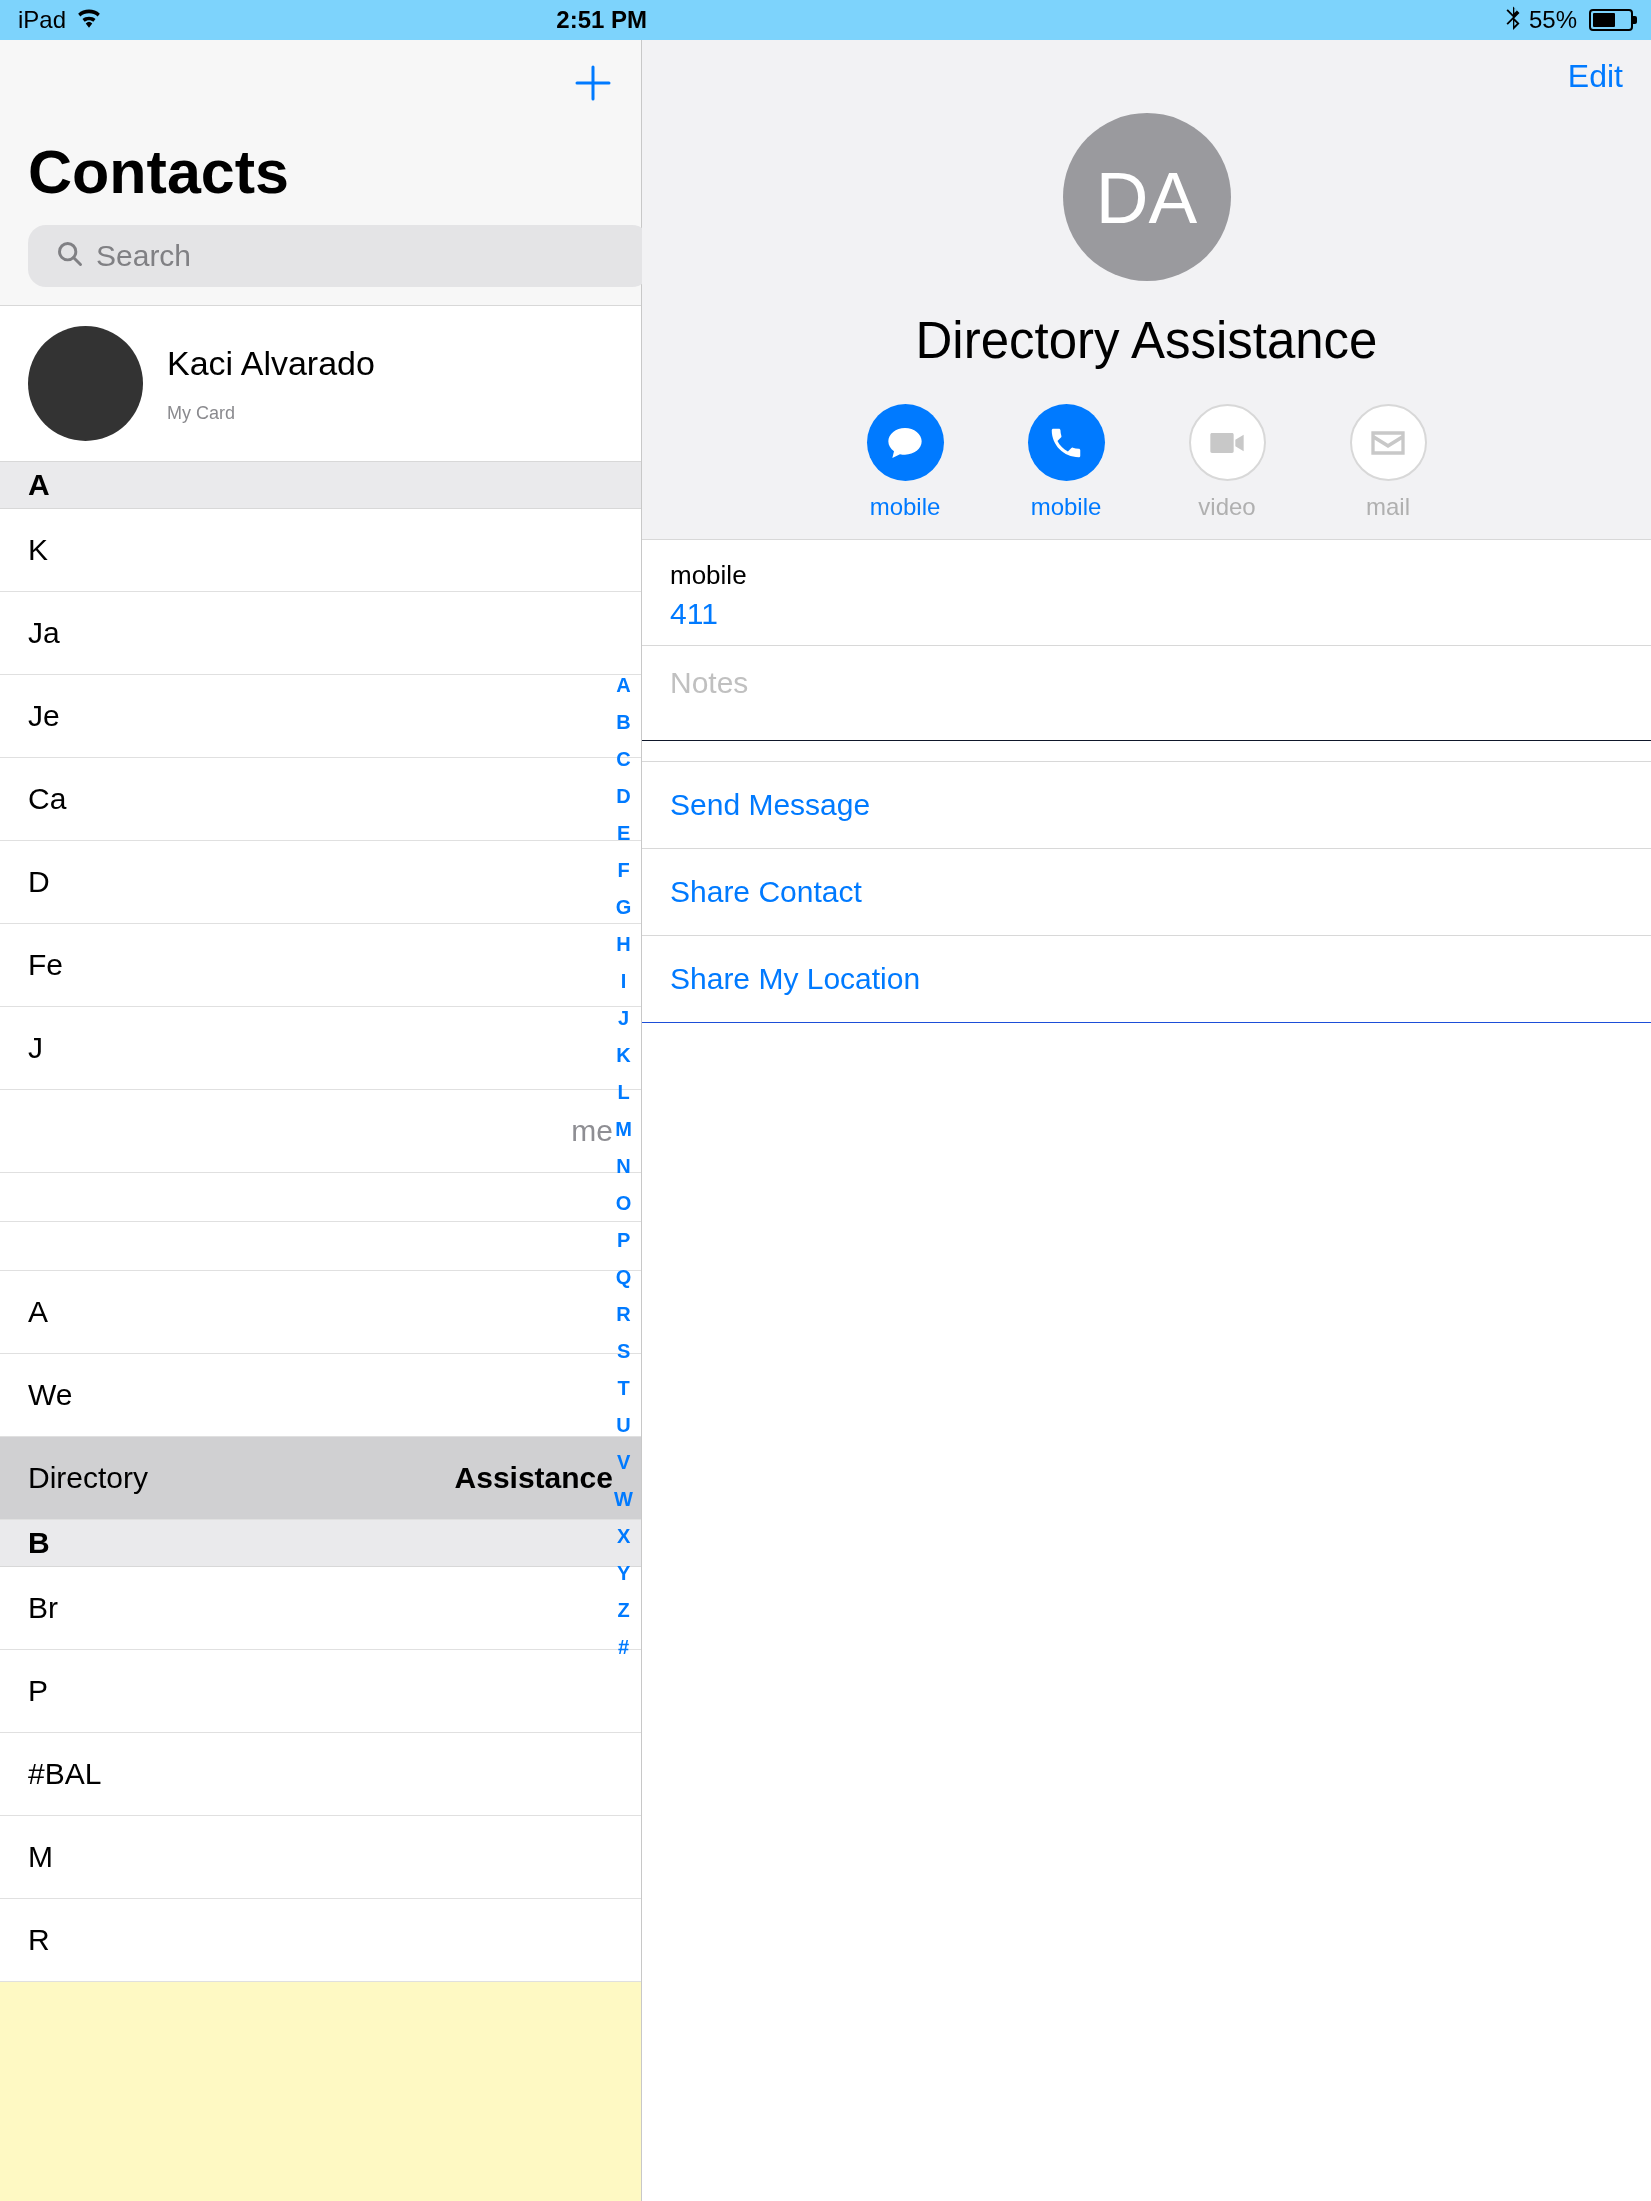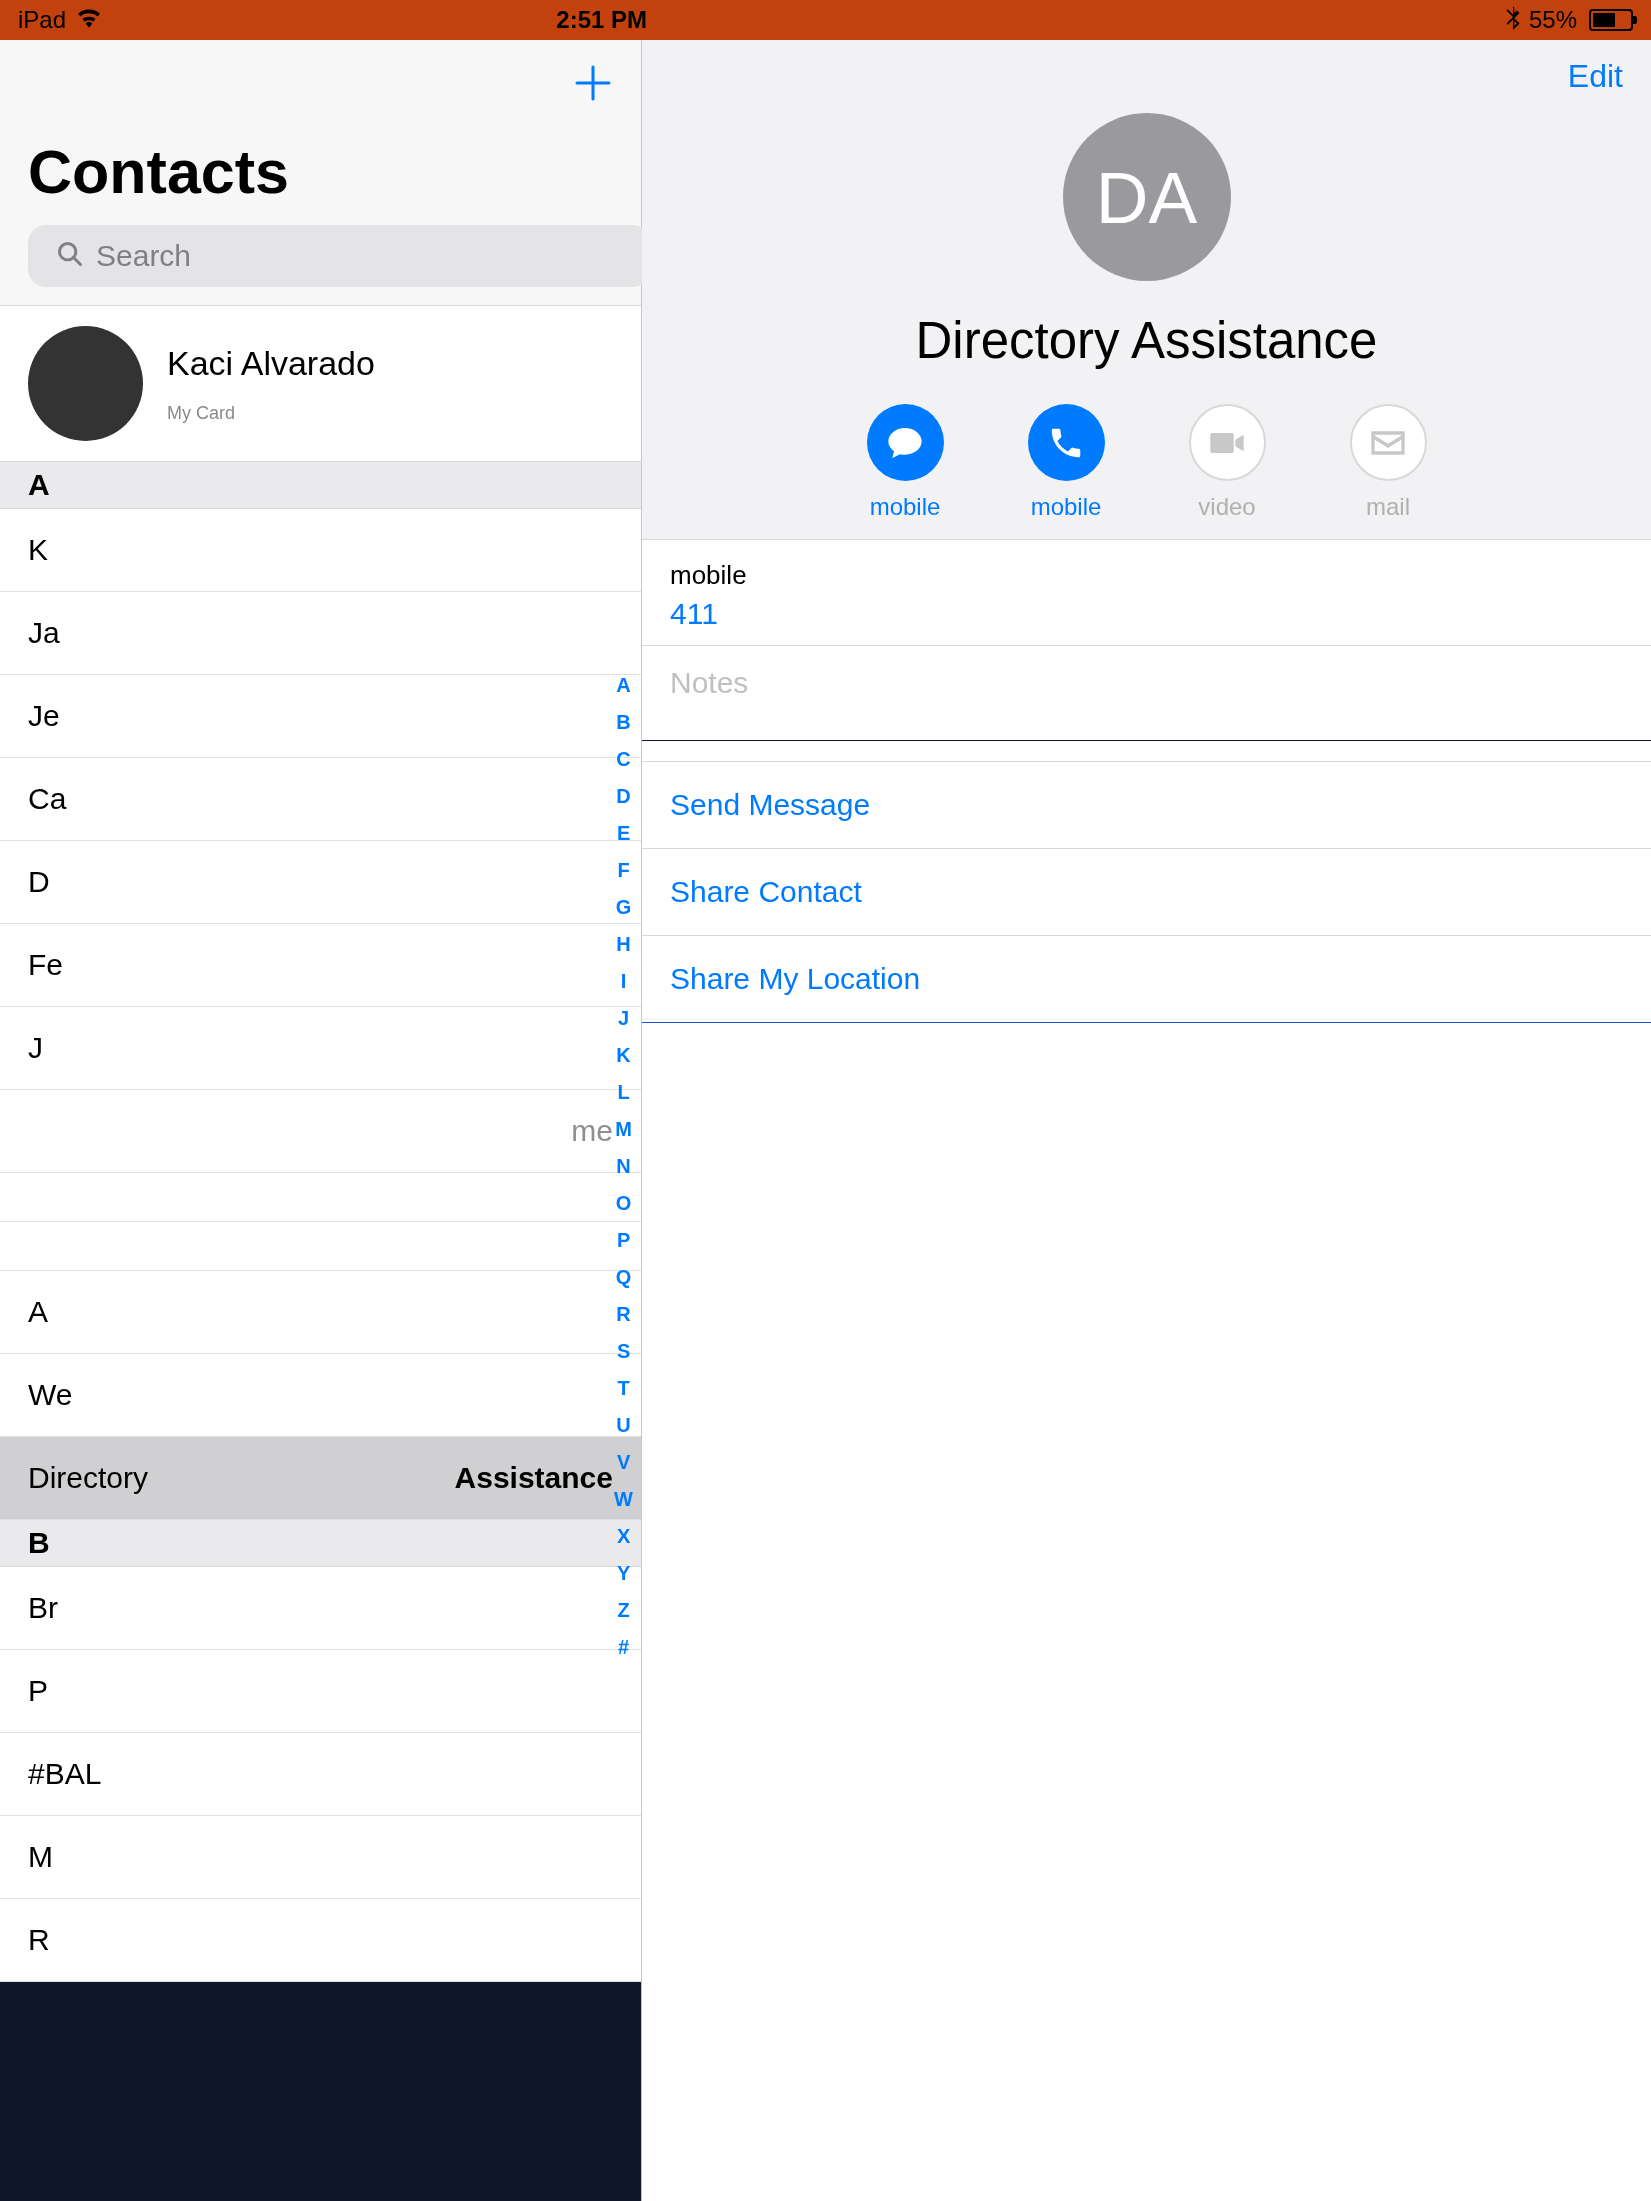--- a/index.html
+++ b/index.html
@@ -18,21 +18,21 @@
     }
     
     .status-bar {
       height: 40px;
       display: flex;
       align-items: center;
       padding: 0 18px;
       font-size: 24px;
       font-weight: 500;
       color: #000;
-      background: #c2410c;
+      background: #7dd3fc;
     }
     .status-left {
       flex: 1;
       display: flex;
       align-items: center;
       gap: 10px;
     }
     .status-center {
       flex: 1;
       text-align: left;
@@ -80,21 +80,21 @@
       border-radius: 1px;
     }
     
     .main {
       flex: 1;
       display: flex;
       overflow: hidden;
     }
     .sidebar {
       width: 642px;
-      background: #0f172a;
+      background: #fef9c3;
       border-right: 1px solid #c8c8c8;
       display: flex;
       flex-direction: column;
       position: relative;
     }
     .detail {
       flex: 1;
       background: #fff;
       display: flex;
       flex-direction: column;

